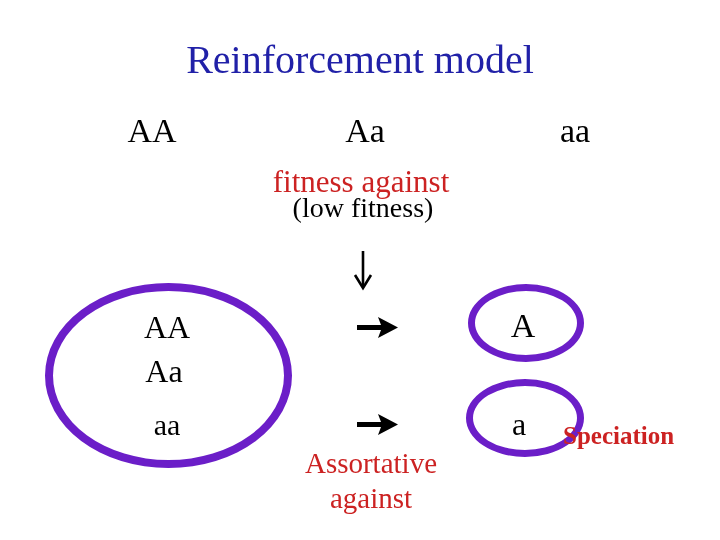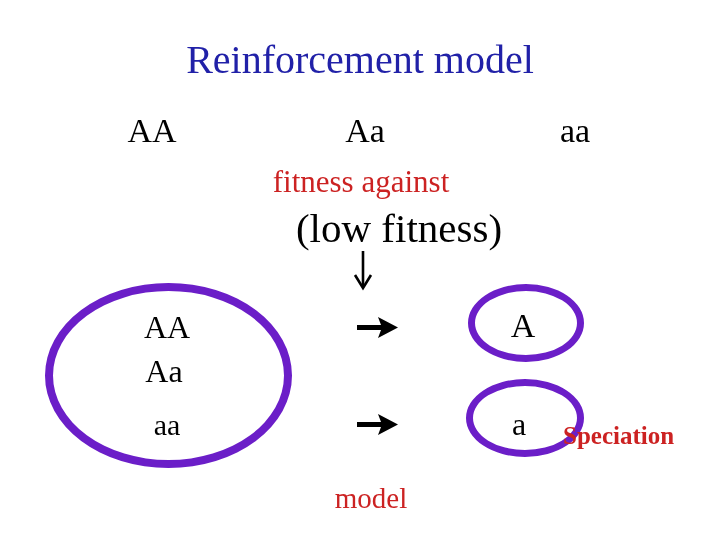--- a/index.html
+++ b/index.html
@@ -24,21 +24,21 @@
     margin: 0;
     color: var(--title_blue, #2121A8);
   }
 
   .genotype { top: 112px; font-size: 34px; }
   .g-aa1 { left: 152px; }
   .g-aa2 { left: 365px; }
   .g-aa3 { left: 575px; }
 
   .sel-against { left: 361px; top: 164px; font-size: 31px; color: var(--text_red, #CC2222); }
-  .low-fitness { left: 363px; top: 204px; font-size: 41px; margin-left: 36px; }
+  .low-fitness { left: 363px; top: 192px; font-size: 28px; }
 
   .ellipse {
     position: absolute;
     border-style: solid;
     border-color: var(--ellipse_purple, #6B1EC8);
     border-radius: 50%;
     box-sizing: border-box;
     background: transparent;
   }
   .ellipse-pop { left: 45px; top: 283px; width: 247px; height: 185px; border-width: 8px; }
@@ -111,17 +111,17 @@
   </svg>
 
   <div class="ellipse ellipse-A"></div>
   <span class="abs cc allele-A">A</span>
 
   <div class="ellipse ellipse-a"></div>
   <span class="abs cc allele-a">a</span>
   <span class="abs outcome speciation">Speciation</span>
 
   <div class="abs process">
-    <br>
-    <span>model</span>
+    <span>Assortative</span><br>
+    <span>against</span>
   </div>
 
 </div>
 
 </body></html>

